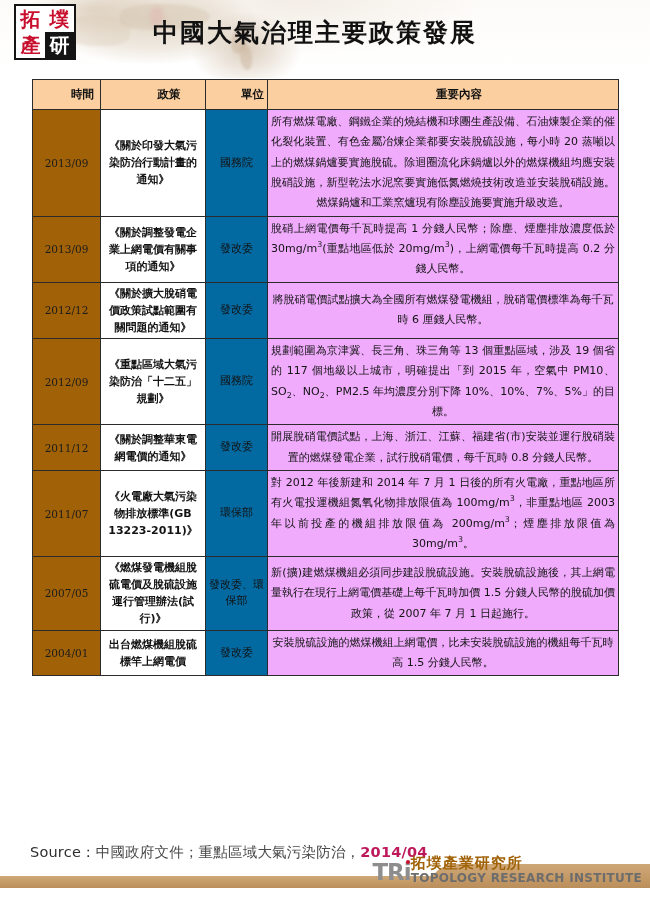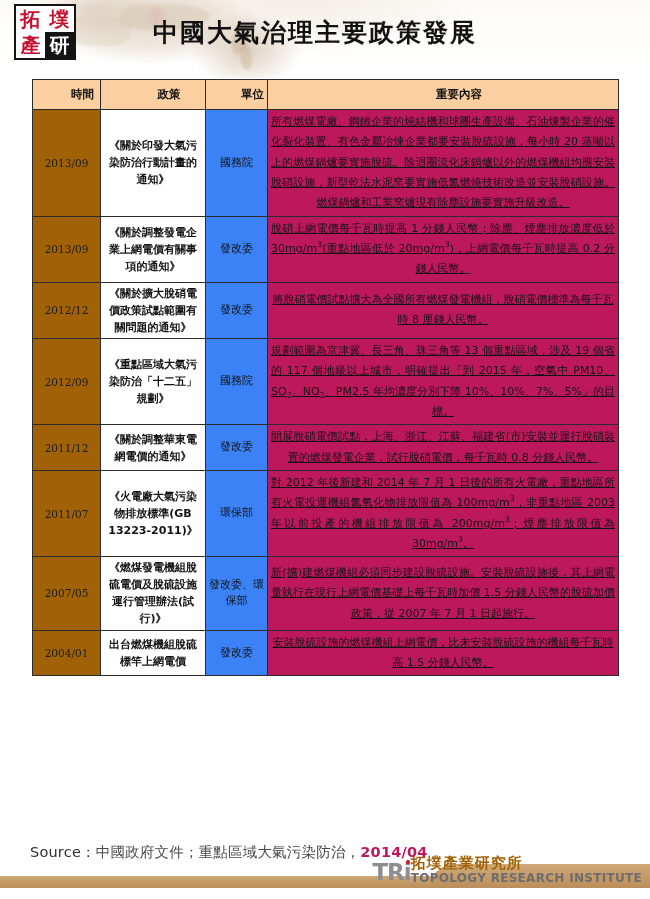--- a/index.html
+++ b/index.html
@@ -145,35 +145,34 @@
   }
   td.cell-policy {
     background: #ffffff;
     text-align: center;
     font-size: 11px;
     line-height: 1.55;
     color: #131313;
     font-weight: bold;
   }
   td.cell-unit {
-    background: #3b82f6;
+    background: #0369a1;
     text-align: center;
     font-size: 11px;
     line-height: 1.5;
     color: #131313;
   }
   td.cell-detail {
-    background: #be185d;
+    background: #f0abfc;
     text-align: justify;
     text-align-last: center;
     font-size: 11px;
     line-height: 1.85;
     color: #131313;
     padding: 3px 7px;
-    text-decoration: underline;
   }
   td.cell-detail.lines-short { text-align: center; }
 
   
   .source-line {
     position: absolute;
     left: 30px;
     top: 843px;
     font-size: 14.5px;
     color: #3a3a3a;
@@ -297,21 +296,21 @@
         <tr>
           <td class="cell-time">2013/09</td>
           <td class="cell-policy">《關於調整發電企業上網電價有關事項的通知》</td>
           <td class="cell-unit">發改委</td>
           <td class="cell-detail">脫硝上網電價每千瓦時提高 1 分錢人民幣；除塵、煙塵排放濃度低於 30mg/m<sup>3</sup>(重點地區低於 20mg/m<sup>3</sup>)，上網電價每千瓦時提高 0.2 分錢人民幣。</td>
         </tr>
         <tr>
           <td class="cell-time">2012/12</td>
           <td class="cell-policy">《關於擴大脫硝電價政策試點範圍有關問題的通知》</td>
           <td class="cell-unit">發改委</td>
-          <td class="cell-detail lines-short">將脫硝電價試點擴大為全國所有燃煤發電機組，脫硝電價標準為每千瓦時 8 厘錢人民幣。</td>
+          <td class="cell-detail lines-short">將脫硝電價試點擴大為全國所有燃煤發電機組，脫硝電價標準為每千瓦時 6 厘錢人民幣。</td>
         </tr>
         <tr>
           <td class="cell-time">2012/09</td>
           <td class="cell-policy">《重點區域大氣污染防治「十二五」規劃》</td>
           <td class="cell-unit">國務院</td>
           <td class="cell-detail">規劃範圍為京津冀、長三角、珠三角等 13 個重點區域，涉及 19 個省的 117 個地級以上城市，明確提出「到 2015 年，空氣中 PM10、SO<sub>2</sub>、NO<sub>2</sub>、PM2.5 年均濃度分別下降 10%、10%、7%、5%」的目標。</td>
         </tr>
         <tr>
           <td class="cell-time">2011/12</td>
           <td class="cell-policy">《關於調整華東電網電價的通知》</td>

